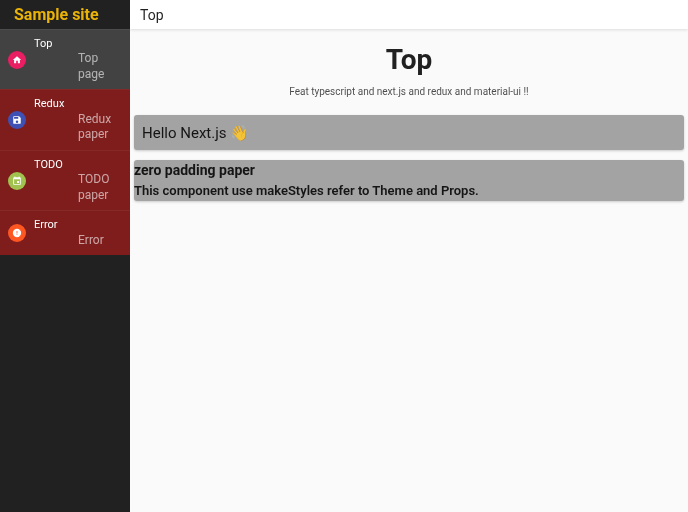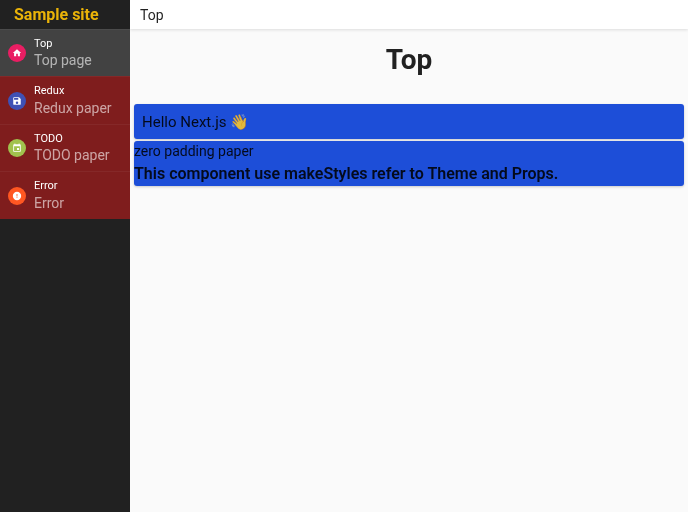--- a/index.html
+++ b/index.html
@@ -79,22 +79,23 @@
       overflow: hidden;
     }
     .sidebar-item-title {
       color: #fff;
       font-size: 11px;
       font-weight: 400;
       line-height: 1.3;
     }
     .sidebar-item-sub {
       color: rgba(255,255,255,0.6);
-      font-size: 14px;
+      font-size: 12px;
       line-height: 1.3;
+      margin-left: 44px;
     }
     .main {
       flex: 1;
       display: flex;
       flex-direction: column;
       overflow: hidden;
     }
     .topbar {
       height: 29px;
       background: #fff;
@@ -125,43 +126,43 @@
       margin-bottom: 10px;
     }
     .hero-sub {
       font-size: 10px;
       color: rgba(0,0,0,0.7);
     }
     .paper-section {
       padding: 0 4px;
     }
     .paper {
-      background: #1d4ed8;
+      background: #a3a3a3;
       border-radius: 3px;
       box-shadow: 0 1px 3px rgba(0,0,0,0.12), 0 1px 2px rgba(0,0,0,0.08);
-      margin-bottom: 2px;
+      margin-bottom: 10px;
     }
     .paper.padded {
       padding: 8px 8px;
     }
     .paper.nopad {
       padding: 0;
     }
     .paper-text-1 {
       font-size: 15px;
       color: rgba(0,0,0,0.87);
     }
     .paper-title {
       font-size: 14px;
-      font-weight: 400;
+      font-weight: 700;
       color: rgba(0,0,0,0.87);
       line-height: 1.5;
     }
     .paper-body {
-      font-size: 16px;
+      font-size: 13px;
       font-weight: 600;
       color: rgba(0,0,0,0.87);
       line-height: 1.5;
     }
   </style>
 </head>
 <body>
 
 <div class="app">
   <aside class="sidebar">
@@ -219,20 +220,21 @@
   </aside>
 
   <main class="main">
     <div class="topbar">
       <span class="topbar-title">Top</span>
     </div>
 
     <div class="content">
       <div class="hero">
         <div class="hero-title">Top</div>
+        <div class="hero-sub">Feat typescript and next.js and redux and material-ui !!</div>
       </div>
 
       <div class="paper-section">
         <div class="paper padded">
           <span class="paper-text-1">Hello Next.js 👋</span>
         </div>
 
         <div class="paper nopad">
           <div class="paper-title">zero padding paper</div>
           <div class="paper-body">This component use makeStyles refer to Theme and Props.</div>

